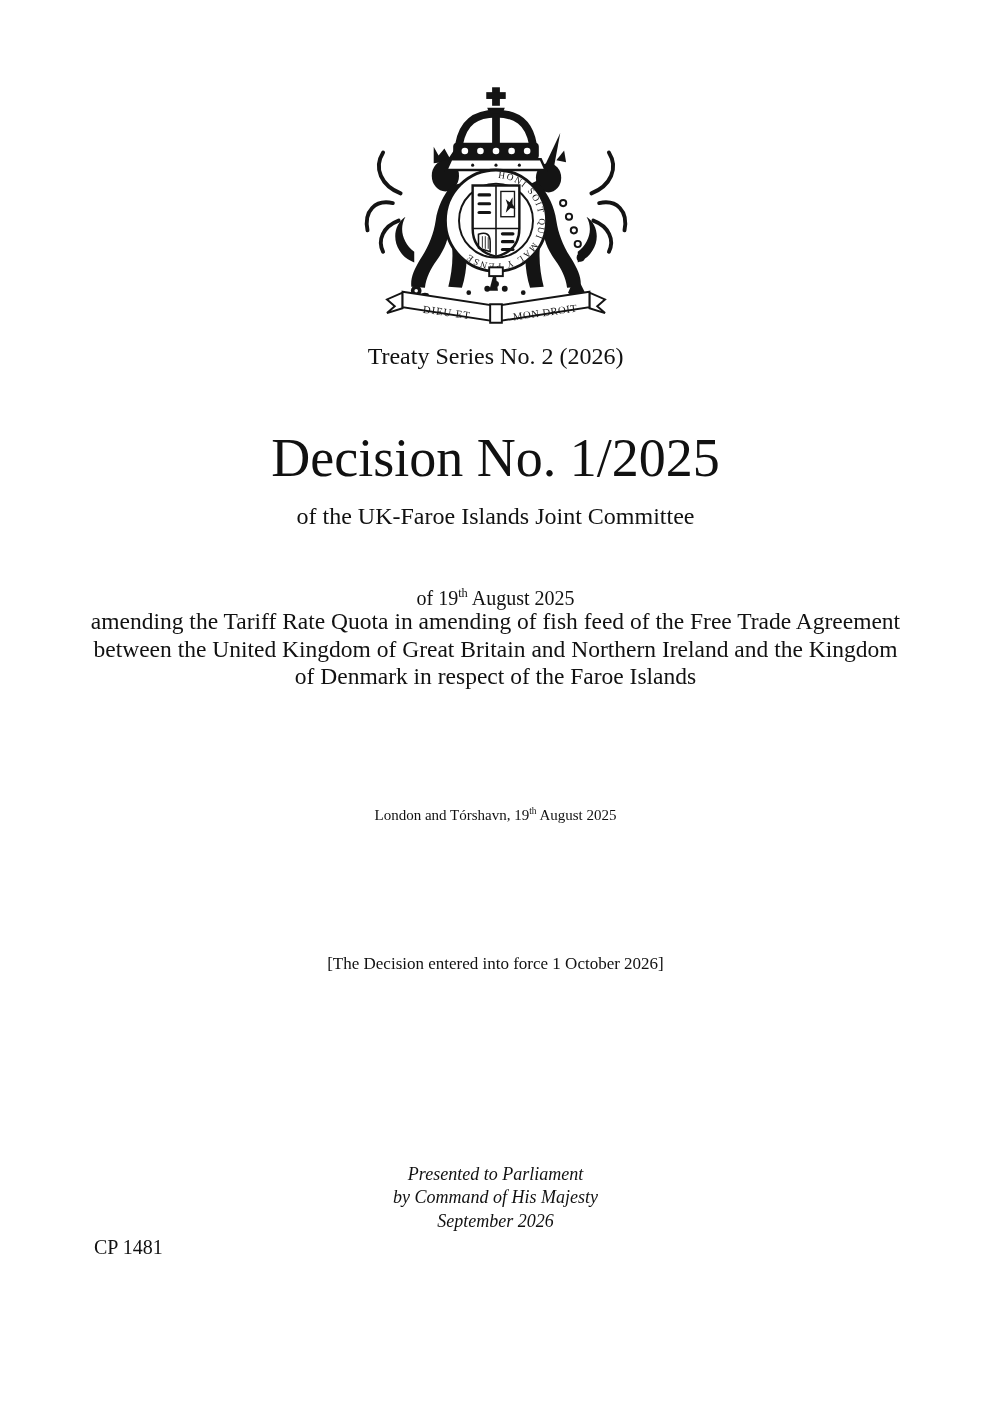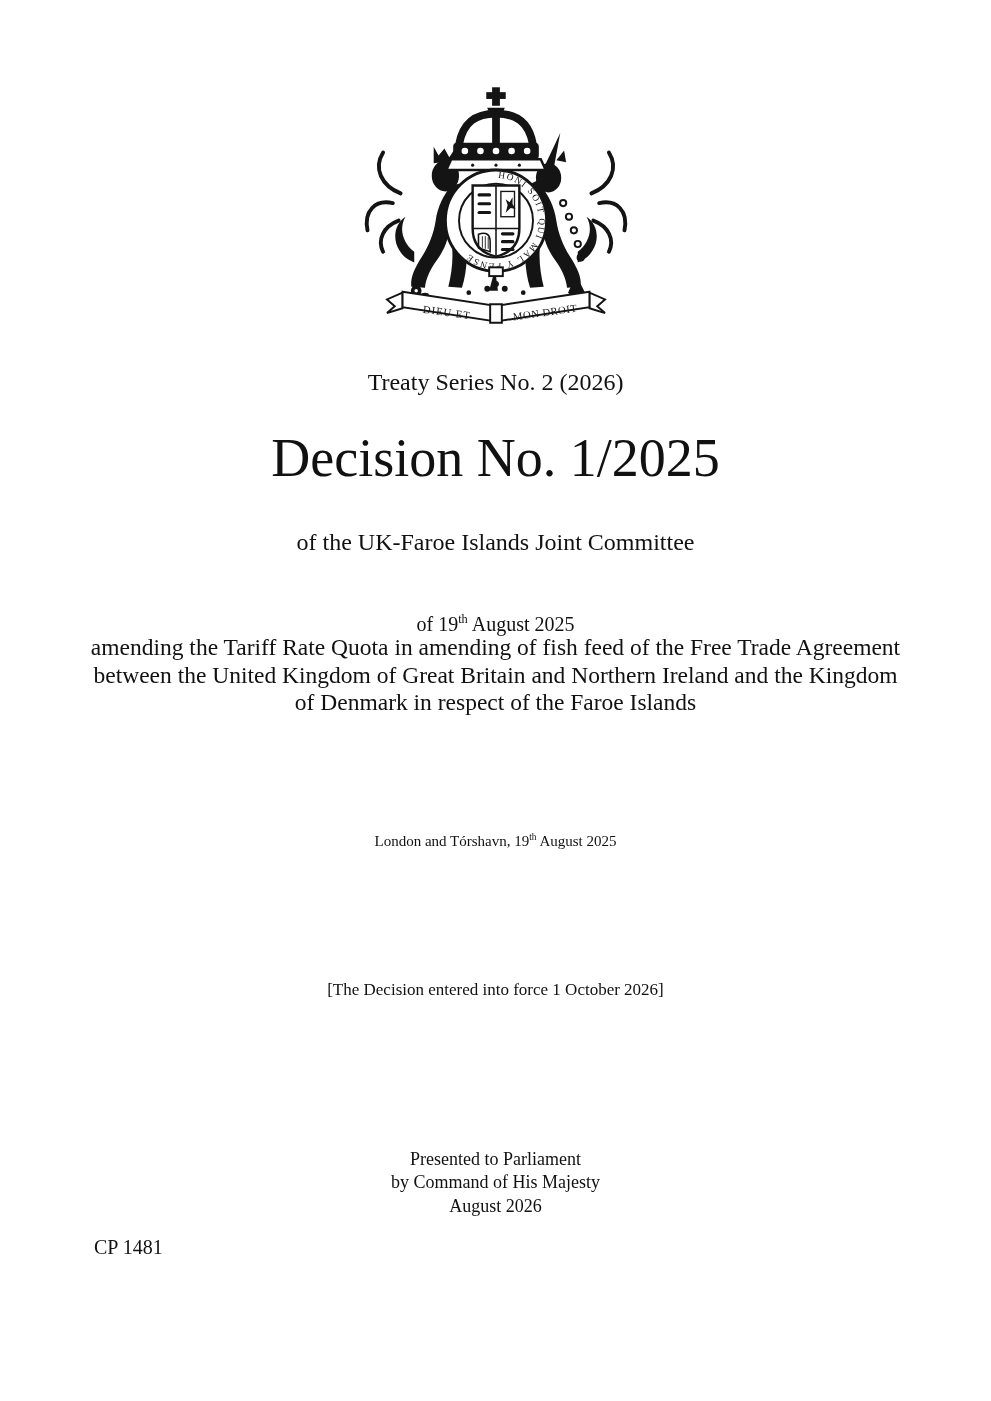--- a/index.html
+++ b/index.html
@@ -1,30 +1,30 @@
 <!DOCTYPE html>
 <html><head>
 <meta charset="utf-8">
 <style>
   html,body{margin:0;padding:0;}
   body{
     width:991px;height:1401px;position:relative;background:#ffffff;
     font-family:"Liberation Serif","DejaVu Serif",serif;color:#111;
     overflow:hidden;
   }
-  .centered{position:absolute;left:0;right:0;text-align:center;margin-top:26px;}
+  .centered{position:absolute;left:0;right:0;text-align:center;}
   .arms-wrap{position:absolute;top:84px;left:0;right:0;display:flex;justify-content:center;}
   .series{top:342px;font-size:24px;line-height:1.2;}
   .doc-title{top:426px;font-size:54px;line-height:1.2;font-weight:400;margin:0;}
   .sub-committee{top:502px;font-size:24px;line-height:1.2;}
   .sub-date{top:586px;font-size:20px;line-height:1.2;}
   .desc{top:608px;font-size:23.5px;line-height:27.5px;}
   .place-date{top:806px;font-size:15px;line-height:1.2;}
   .force-note{top:954px;font-size:17px;line-height:1.2;}
-  .presented{top:1122px;font-size:18px;line-height:23.4px;}
+  .presented{top:1163px;font-size:18px;line-height:23.4px;font-style:italic;}
   .cp-number{position:absolute;top:1235px;left:94px;font-size:20px;line-height:1.2;}
   sup{font-size:62%;vertical-align:super;line-height:0;}
   svg text{font-family:"Liberation Serif","DejaVu Serif",serif;}
 </style>
 </head>
 <body>
 
 <div class="arms-wrap">
   <svg width="292" height="246" viewBox="0 0 300 252" aria-hidden="true">
 
@@ -147,16 +147,16 @@
   <div>of Denmark in respect of the Faroe Islands</div>
 </div>
 
 <div class="centered place-date"><span>London and Tórshavn, 19</span><sup>th</sup><span> August 2025</span></div>
 
 <div class="centered force-note">[The Decision entered into force 1 October 2026]</div>
 
 <div class="centered presented">
   <div>Presented to Parliament</div>
   <div>by Command of His Majesty</div>
-  <div>August 2026</div>
+  <div>September 2026</div>
 </div>
 
 <div class="cp-number">CP 1481</div>
 
 </body></html>

